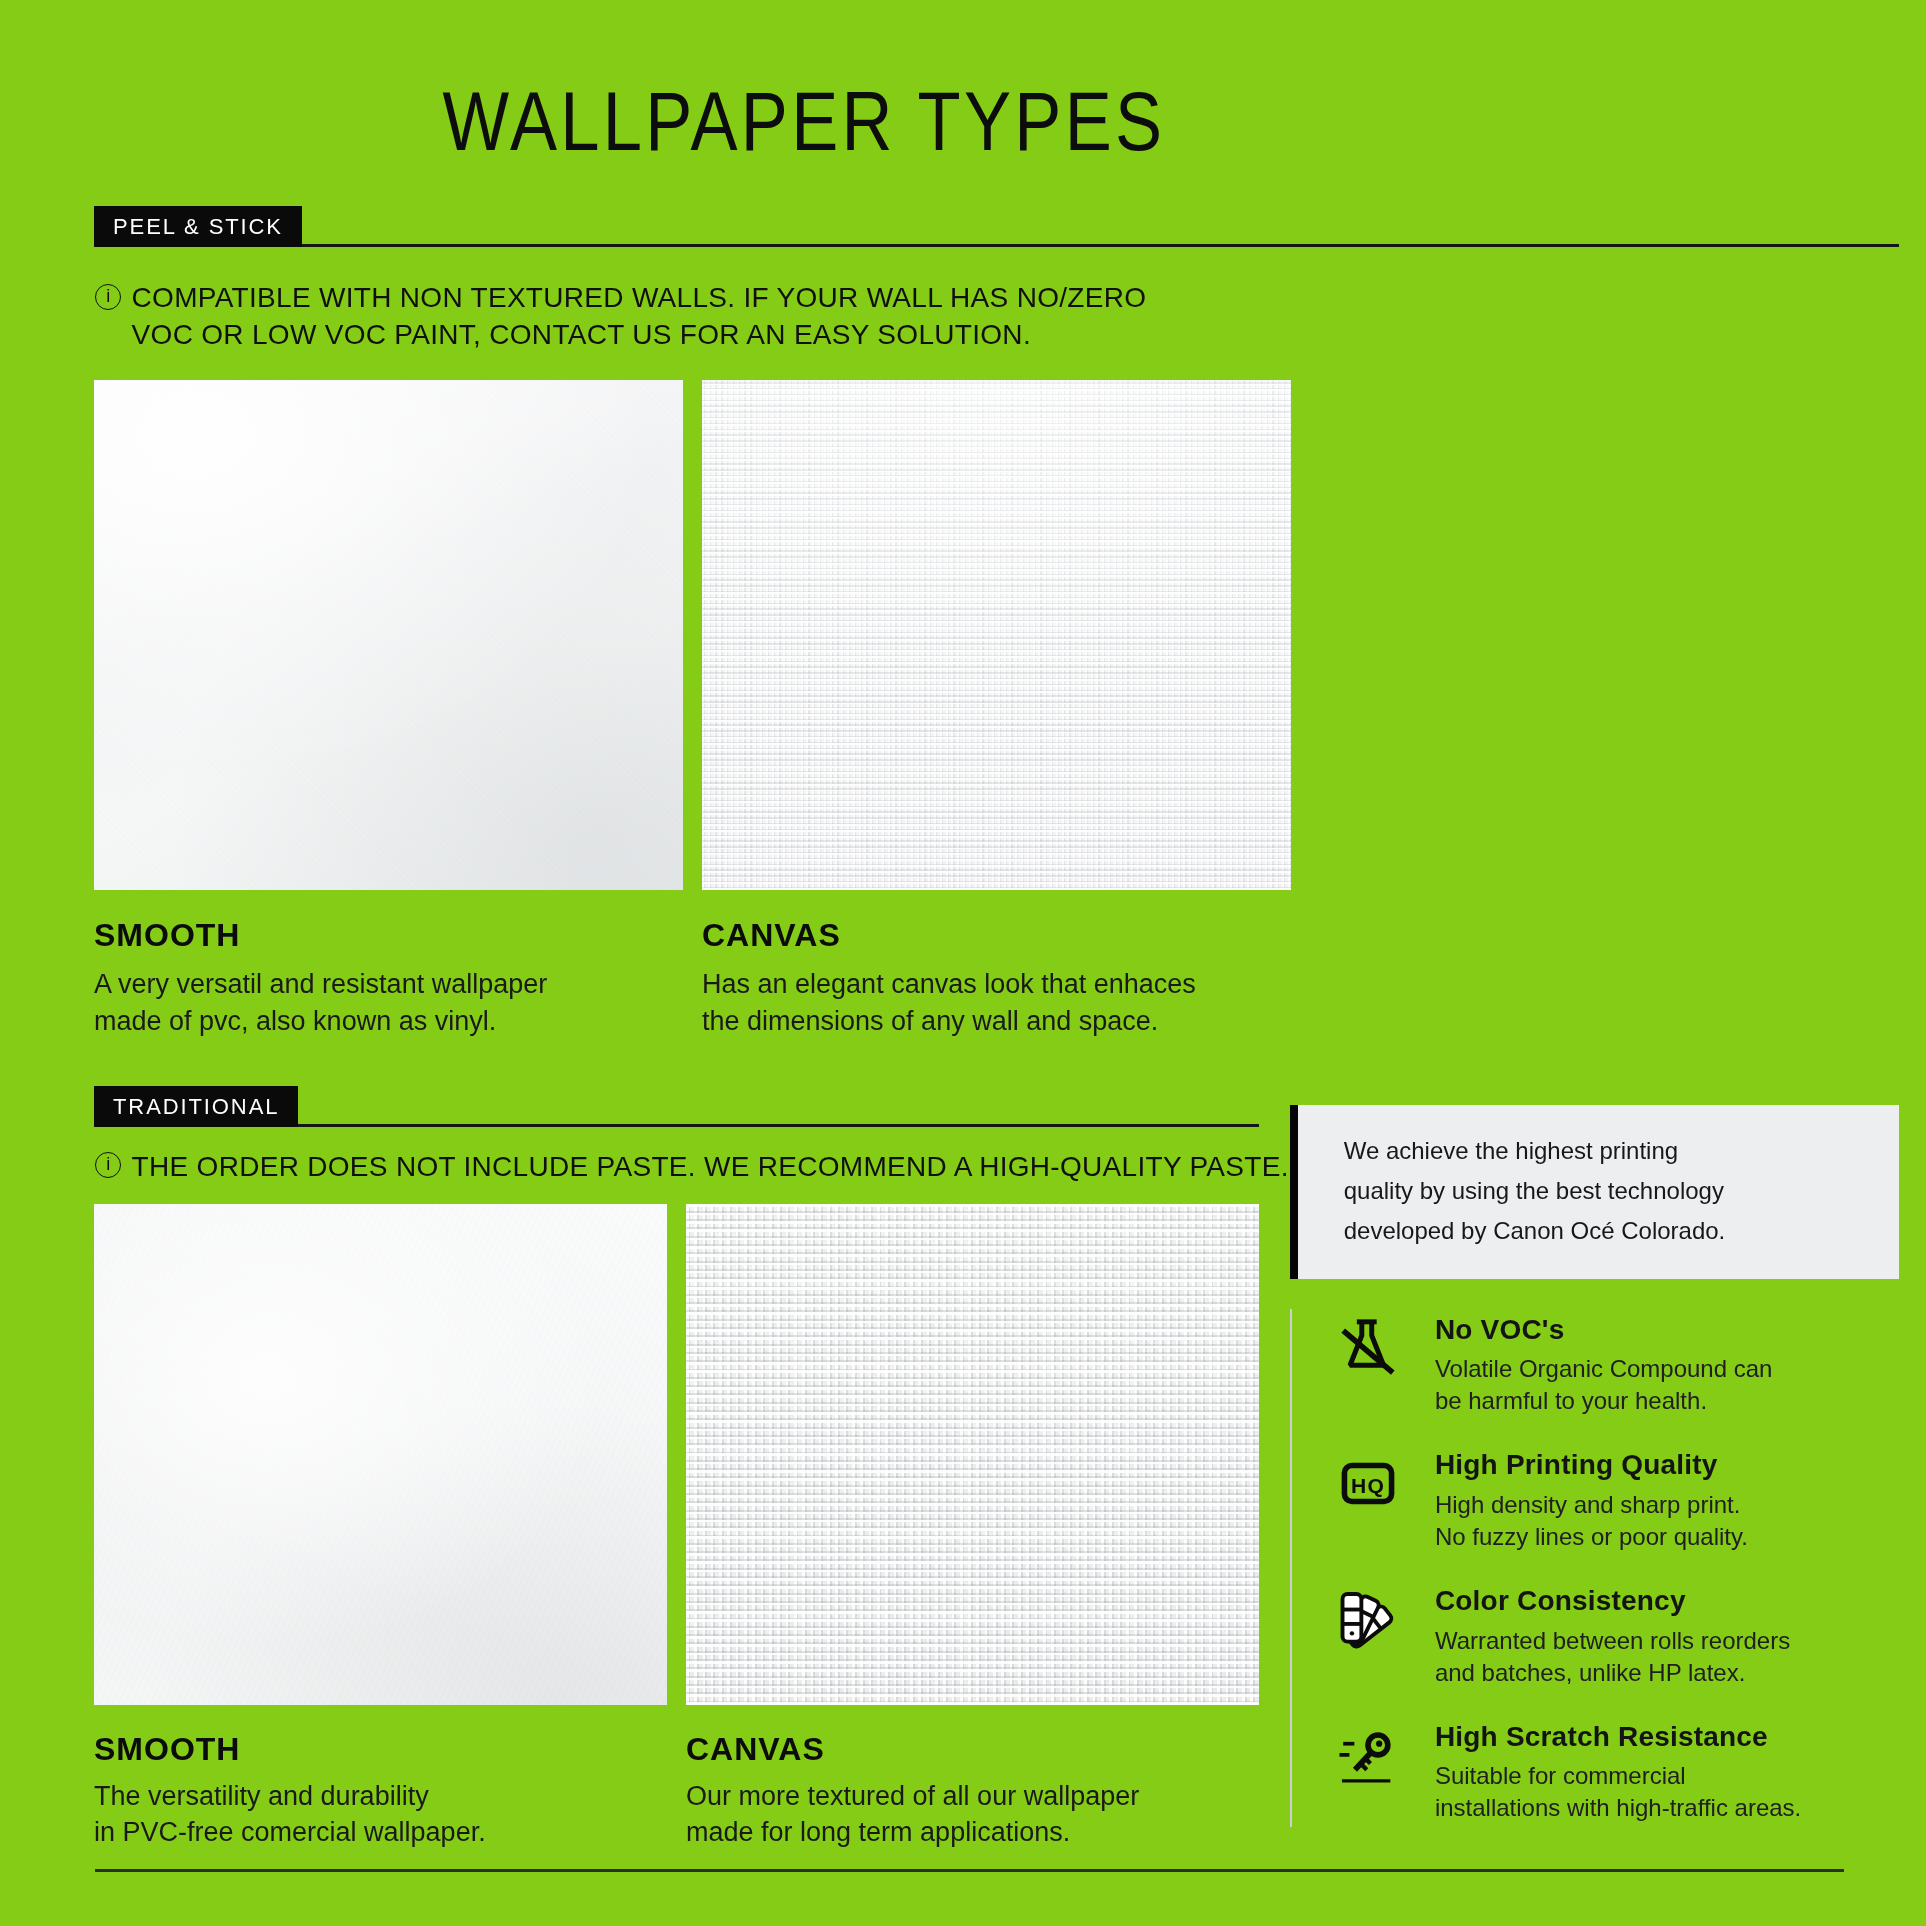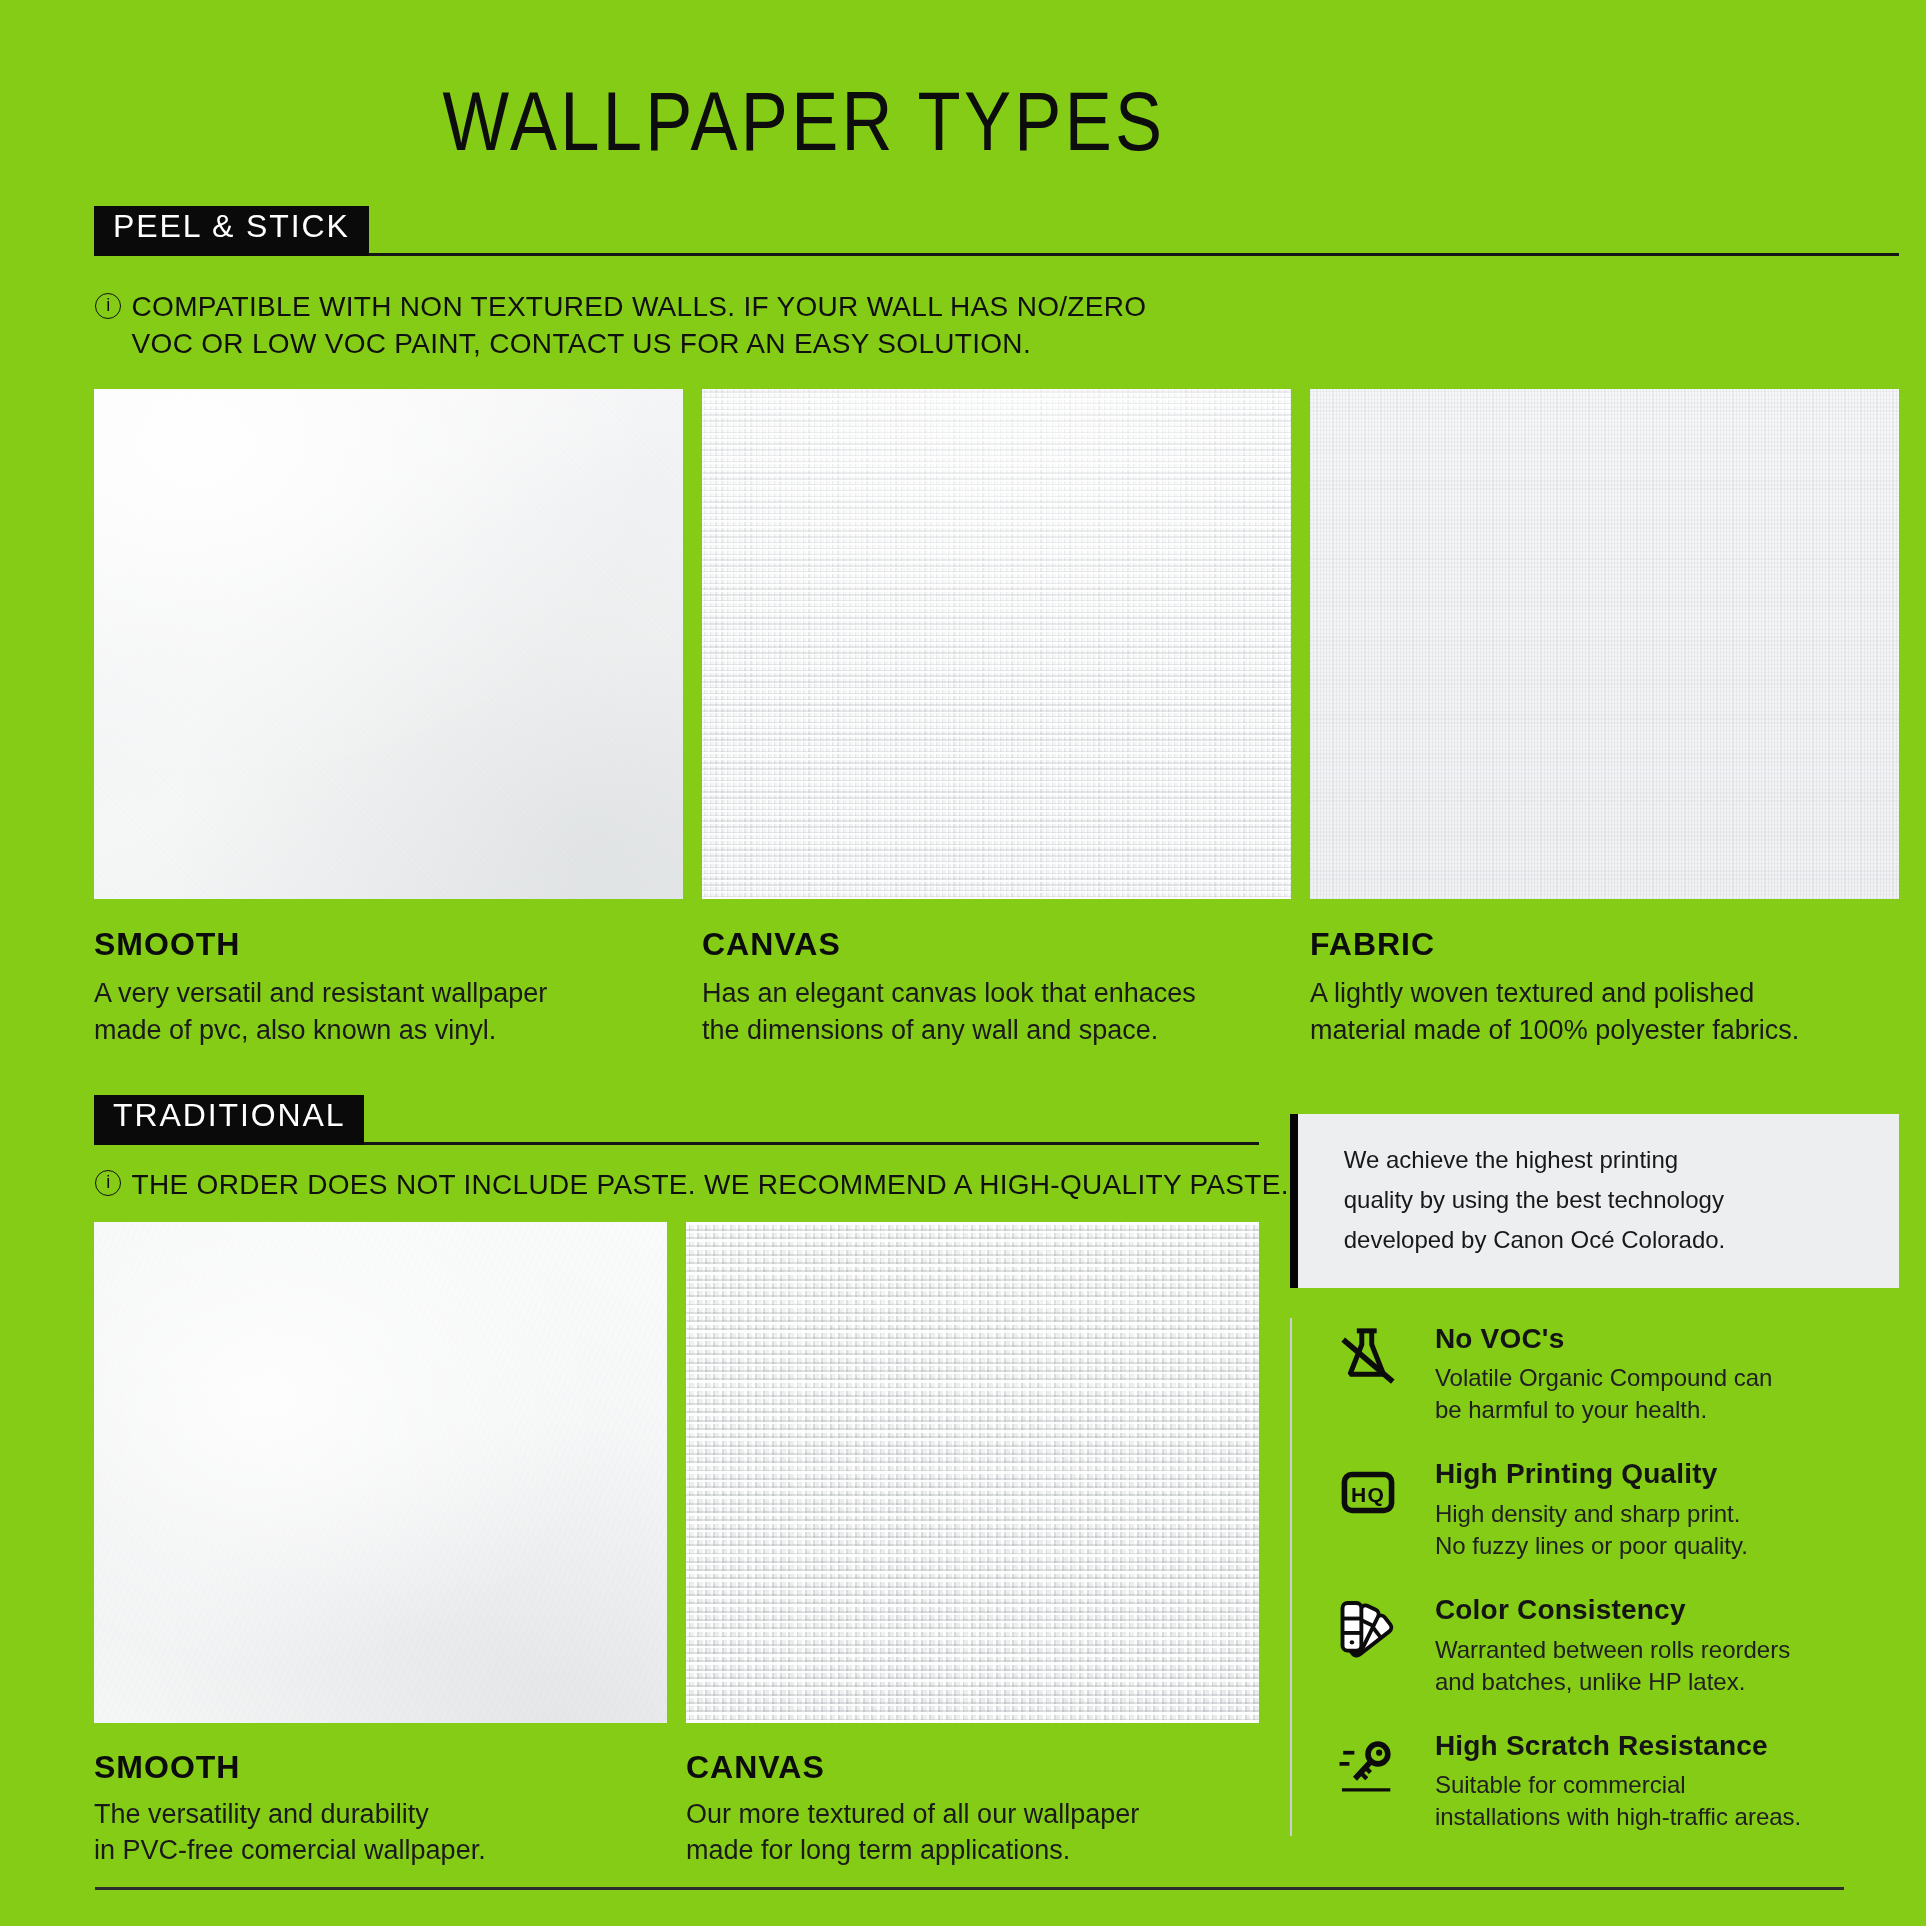--- a/index.html
+++ b/index.html
@@ -12,22 +12,22 @@
   
   .title {
     margin:74px 385px 0 0; text-align:center; white-space:nowrap;
     font-size:83px; font-weight:400; letter-spacing:3.9px; line-height:1.15;
     color:#0d0d0d; transform:scaleX(0.85); transform-origin:50% 50%;
   }
   
   .sec-head { display:flex; margin-top:37px; }
   .badge {
     flex:0 0 auto; background:#0a0a0a; color:#ffffff;
-    font-size:32px; font-weight:500; letter-spacing:1.9px;
-    height:50px; line-height:41px; padding:0 19px; white-space:nowrap;
+    font-size:22px; font-weight:500; letter-spacing:1.9px;
+    height:41px; line-height:41px; padding:0 19px; white-space:nowrap;
   }
   .head-line { flex:1 1 auto; align-self:flex-end; border-bottom:3.9px solid #161616; }
   
   .note { display:flex; align-items:flex-start; margin:32px 0 0; font-size:28px; line-height:37px; letter-spacing:0.3px; color:#101010; }
   .info-mark {
     flex:0 0 auto; width:24px; height:24px; margin:4.5px 10.3px 0 1.3px;
     border:1.9px solid #101010; border-radius:50%;
     text-align:center; line-height:23px; font-size:18px; font-weight:400;
   }
   .note-text { white-space:nowrap; }
@@ -136,28 +136,20 @@
           <span>A very versatil and resistant wallpaper</span><br>
           <span>made of pvc, also known as vinyl.</span>
         </p>
       </div>
       <div class="card">
         <div class="swatch tex-canvas-ps"></div>
         <h3 class="card-label">CANVAS</h3>
         <p class="card-desc">
           <span>Has an elegant canvas look that enhaces</span><br>
           <span>the dimensions of any wall and space.</span>
-        </p>
-      </div>
-      <div class="card">
-        <div class="swatch tex-fabric"></div>
-        <h3 class="card-label">FABRIC</h3>
-        <p class="card-desc">
-          <span>A lightly woven textured and polished</span><br>
-          <span>material made of 100% polyester fabrics.</span>
         </p>
       </div>
     </div>
   </section>
 
   <div class="lower">
 
     <div class="lower-main">
       <div class="sec-head">
         <div class="badge">TRADITIONAL</div>

